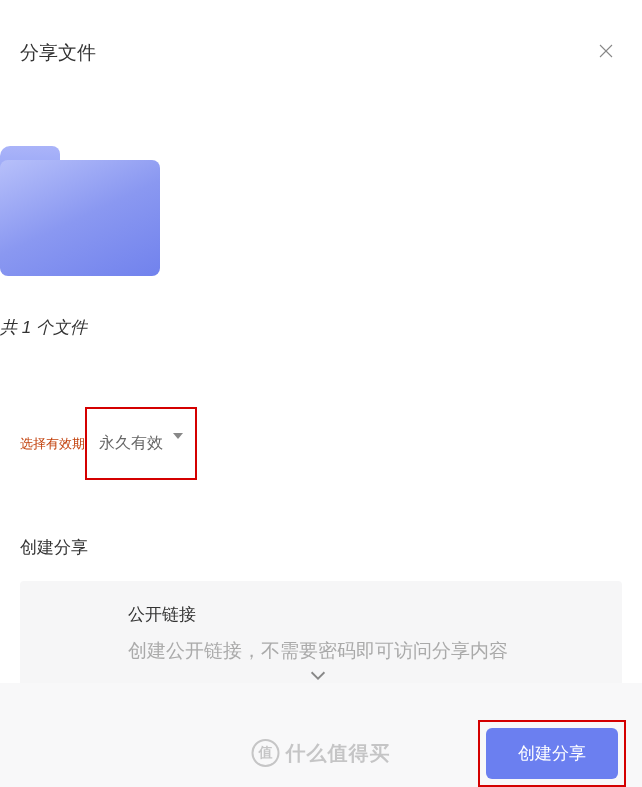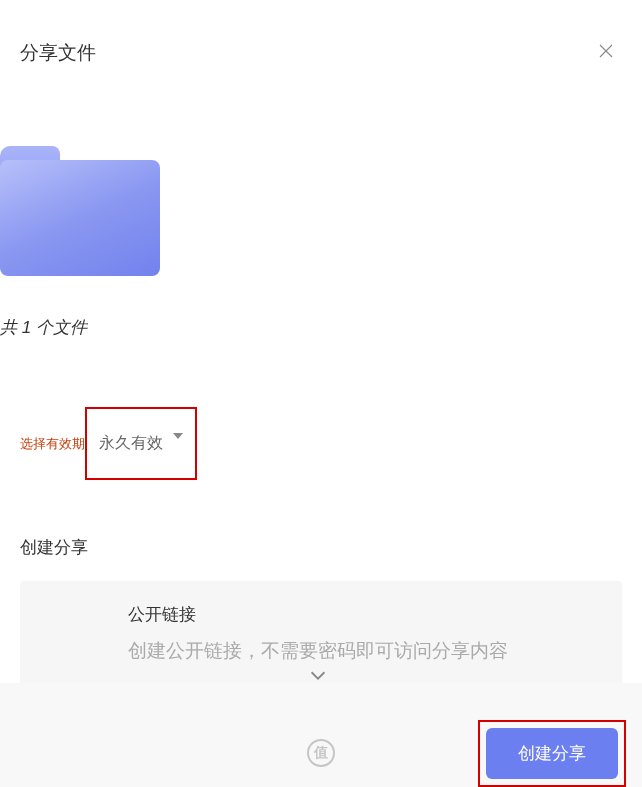--- a/index.html
+++ b/index.html
@@ -221,13 +221,14 @@
 </div>
 
 <div class="footer">
   <div class="create-wrap">
     <button class="create-btn">创建分享</button>
   </div>
 </div>
 
 <div class="watermark">
   <div class="wm-circle">值</div>
+  <div class="wm-text">什么值得买</div>
 </div>
 
 </body></html>

